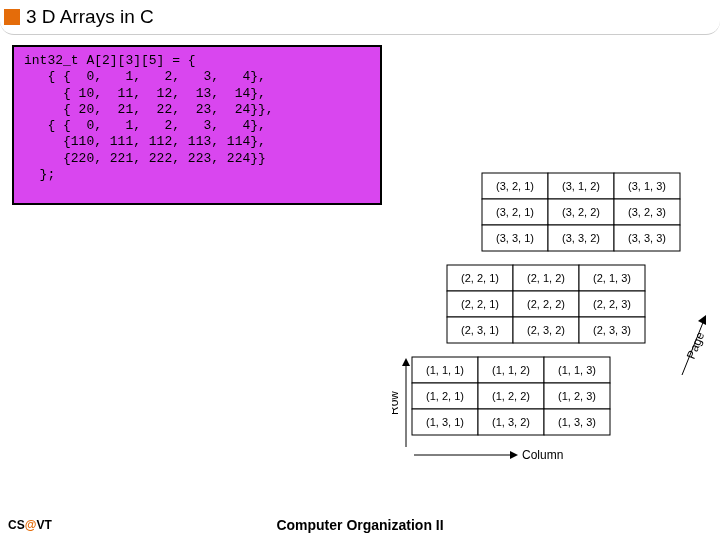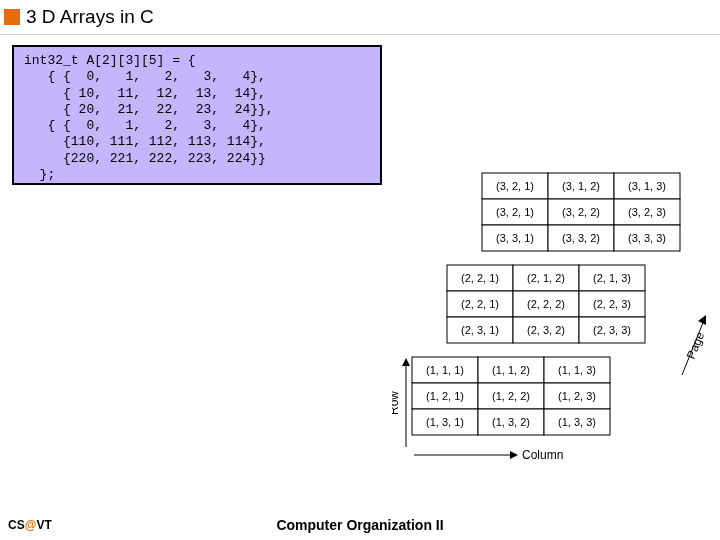--- a/index.html
+++ b/index.html
@@ -10,20 +10,21 @@
     background: #fff;
     position: relative;
     overflow: hidden;
   }
   .header {
     display: flex;
     align-items: center;
     justify-content: space-between;
     padding: 6px 8px 6px 4px;
     border-bottom: 1px solid #ccc;
+    border-radius: 14px;
   }
   .header-left {
     display: flex;
     align-items: center;
     gap: 6px;
   }
   .orange-box {
     width: 16px;
     height: 16px;
     background: #e46c0a;
@@ -44,22 +45,22 @@
     position: relative;
     width: 100%;
     height: 460px;
   }
   .codebox {
     position: absolute;
     top: 10px;
     left: 12px;
     width: 370px;
     border: 2px solid #000;
-    background: #c4b5fd;
-    padding: 6px 10px 0 10px;
+    background: #d946ef;
+    padding: 6px 10px 20px 10px;
     font-family: "Courier New", monospace;
     font-size: 13px;
     line-height: 1.25;
     white-space: pre;
     color: #000;
   }
   .diagram {
     position: absolute;
     right: 8px;
     top: 130px;

